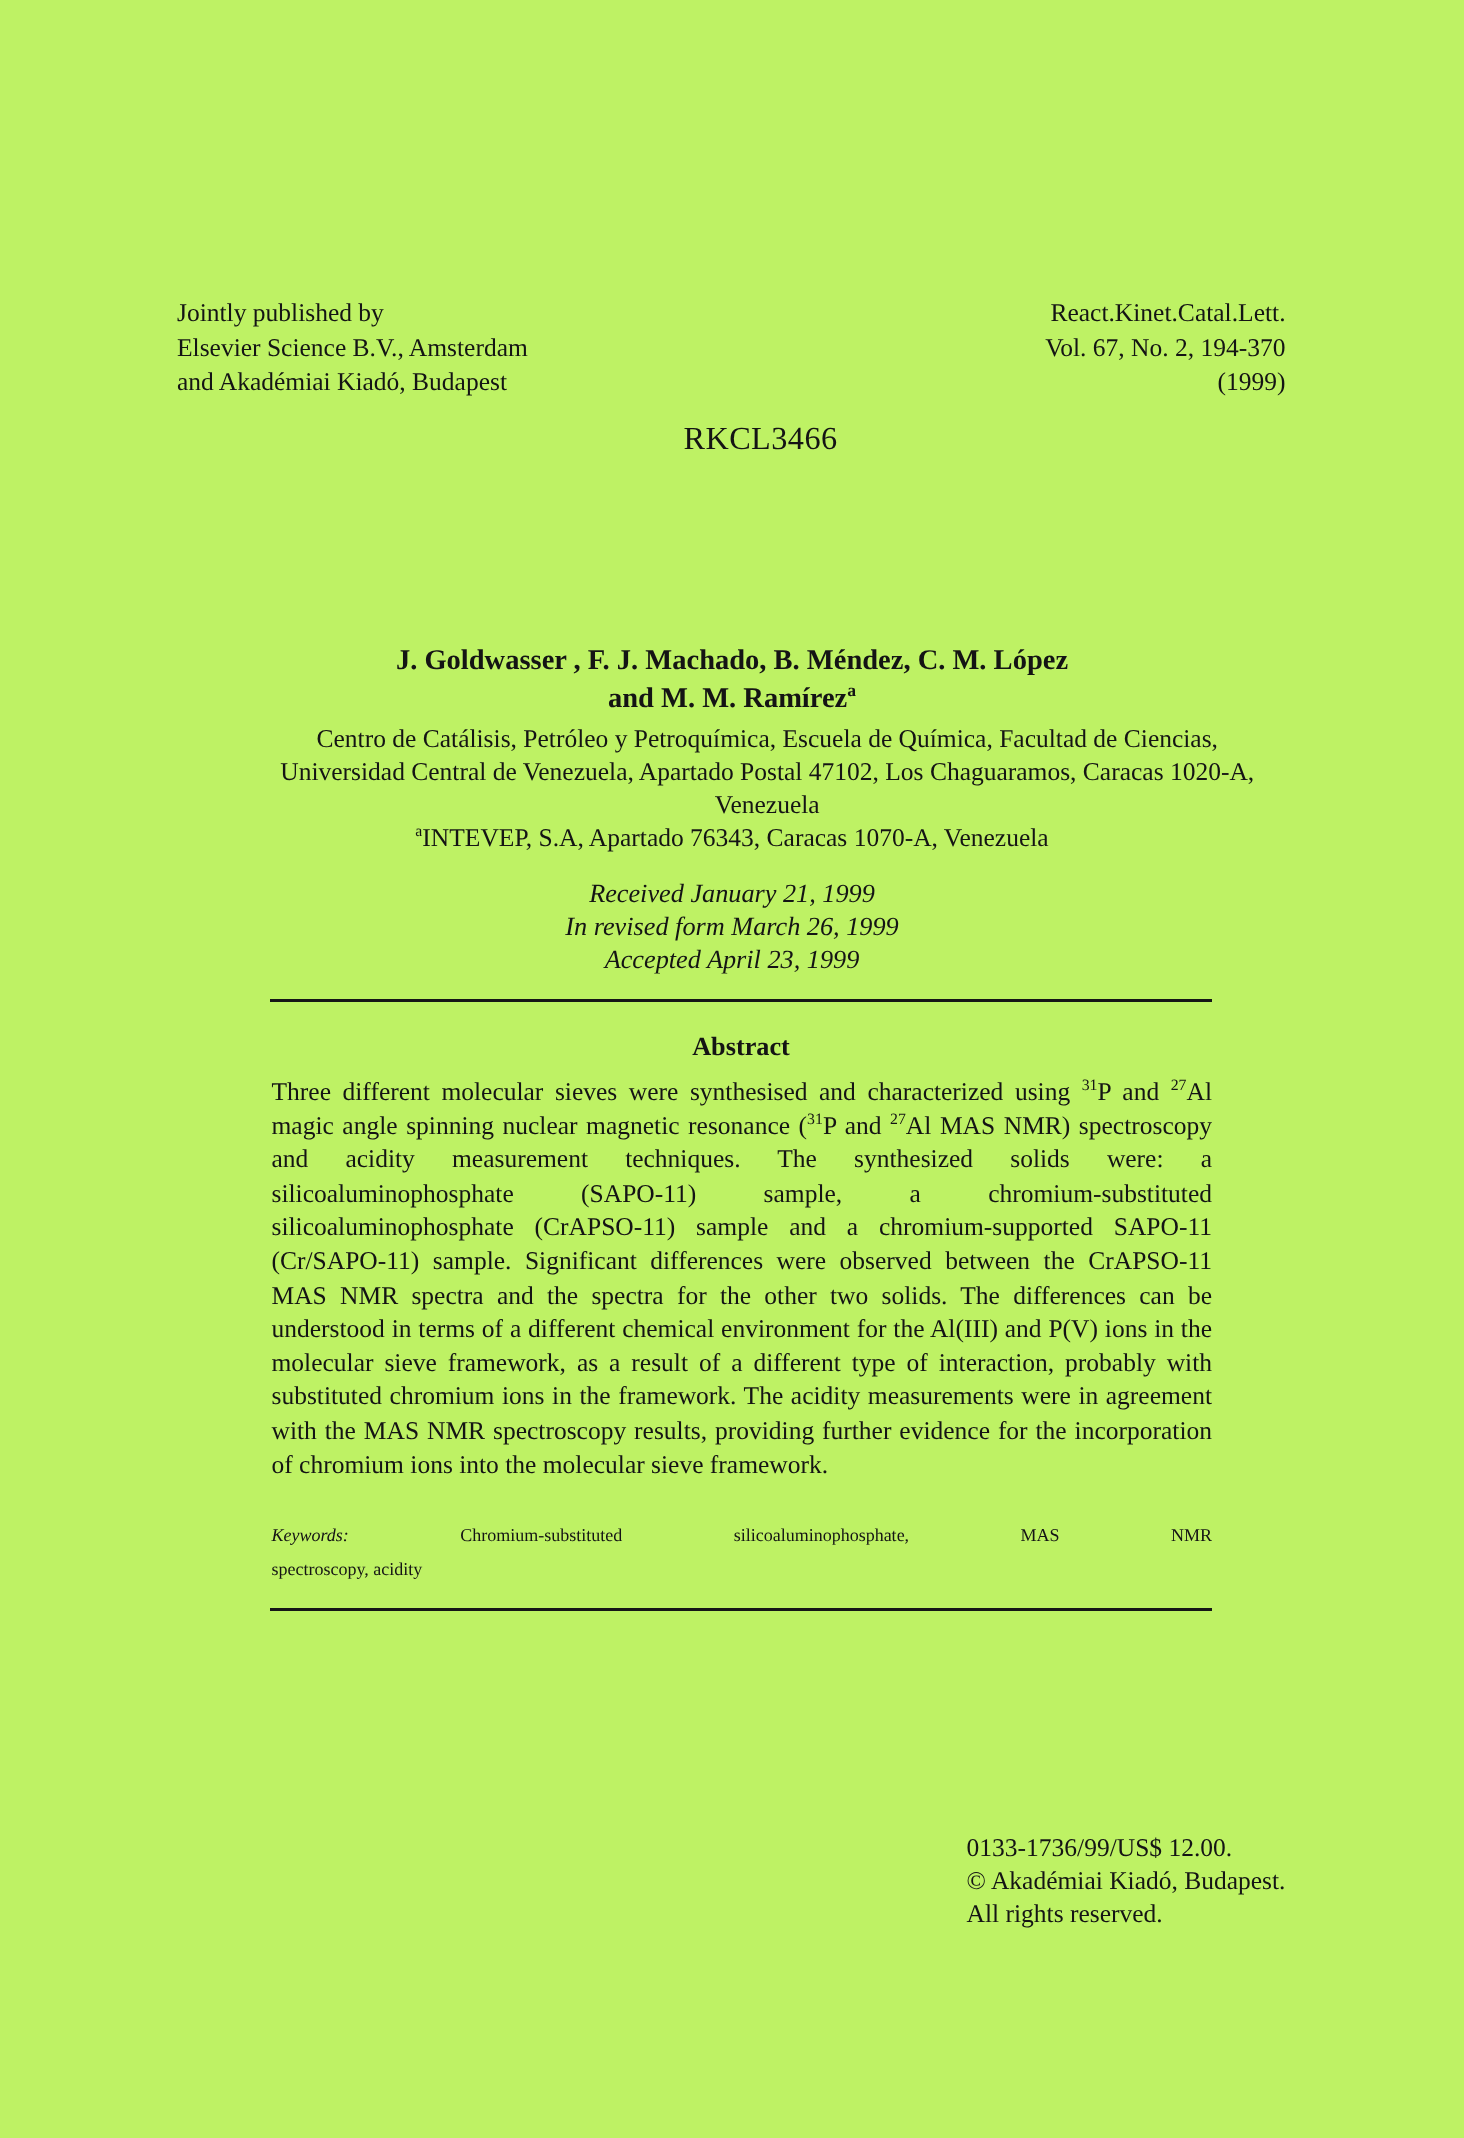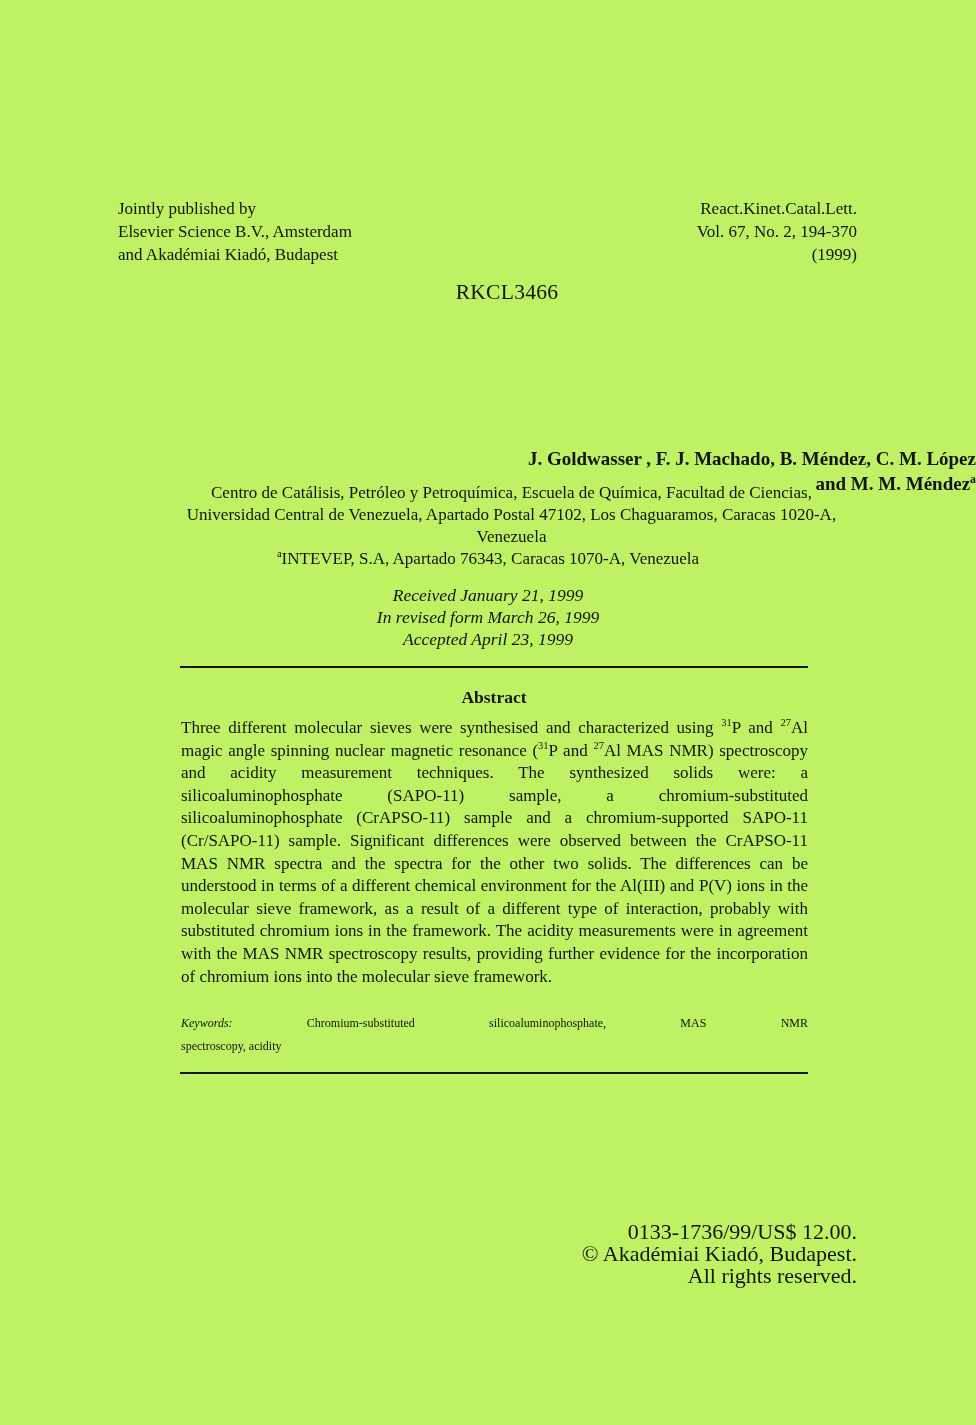--- a/index.html
+++ b/index.html
@@ -24,21 +24,21 @@
     position:absolute; top:280px; left:0; width:100%;
     text-align:center; font-size:21.5px; letter-spacing:0.3px;padding-left:19px;
   }
   .title {
     position:absolute; top:332px; left:0; width:100%;
     text-align:center; font-weight:bold; font-size:20.5px;
     line-height:26px; white-space:pre-line; letter-spacing:0.2px;
   }
   .authors {
     position:absolute; top:428px; left:0; width:100%;
-    text-align:right; font-weight:bold; font-size:19px; line-height:25px;margin-top:18px;
+    text-align:center; font-weight:bold; font-size:19px; line-height:25px;
   }
   .affiliation {
     position:absolute; top:482px; left:0; width:100%;
     text-align:center; font-size:17px; line-height:22px;
   }
   .affiliation-lines { white-space:pre-line;padding-left:47px; }
   .dates {
     position:absolute; top:584px; left:0; width:100%;
     text-align:center; font-style:italic; font-size:17.5px;
     line-height:22px; white-space:pre-line;
@@ -59,21 +59,21 @@
 
   .keywords {
     position:absolute; top:1012px; left:181px; width:627px;
     font-size:12px; line-height:22.6px;
   }
   .kw-line1 { display:flex; justify-content:space-between; }
   .kw-label { font-style:italic; }
 
   .footer {
     position:absolute; top:1221px; right:119px;
-    text-align:right; font-size:22px; line-height:22px;
+    text-align:left; font-size:17px; line-height:22px;
     white-space:pre-line;
   }
 </style>
 </head>
 <body>
 
 <div class="page">
 
   <div class="header-row">
     <div class="header-left">Jointly published by
@@ -82,21 +82,21 @@
     <div class="header-right">React.Kinet.Catal.Lett.
 Vol. 67, No. 2, 194-370
 (1999)</div>
   </div>
 
   <div class="article-id">RKCL3466</div>
 
 
   <div class="authors">
     <div>J. Goldwasser , F. J. Machado, B. Méndez, C. M. López</div>
-    <div><span>and M. M. Méndez</span><sup>a</sup></div>
+    <div><span>and M. M. Ramírez</span><sup>a</sup></div>
   </div>
 
   <div class="affiliation">
     <div class="affiliation-lines">Centro de Catálisis, Petróleo y Petroquímica, Escuela de Química, Facultad de Ciencias,
 Universidad Central de Venezuela, Apartado Postal 47102, Los Chaguaramos, Caracas 1020-A,
 Venezuela</div>
     <div><sup>a</sup><span>INTEVEP, S.A, Apartado 76343, Caracas 1070-A, Venezuela</span></div>
   </div>
 
   <div class="dates">Received  January 21, 1999

